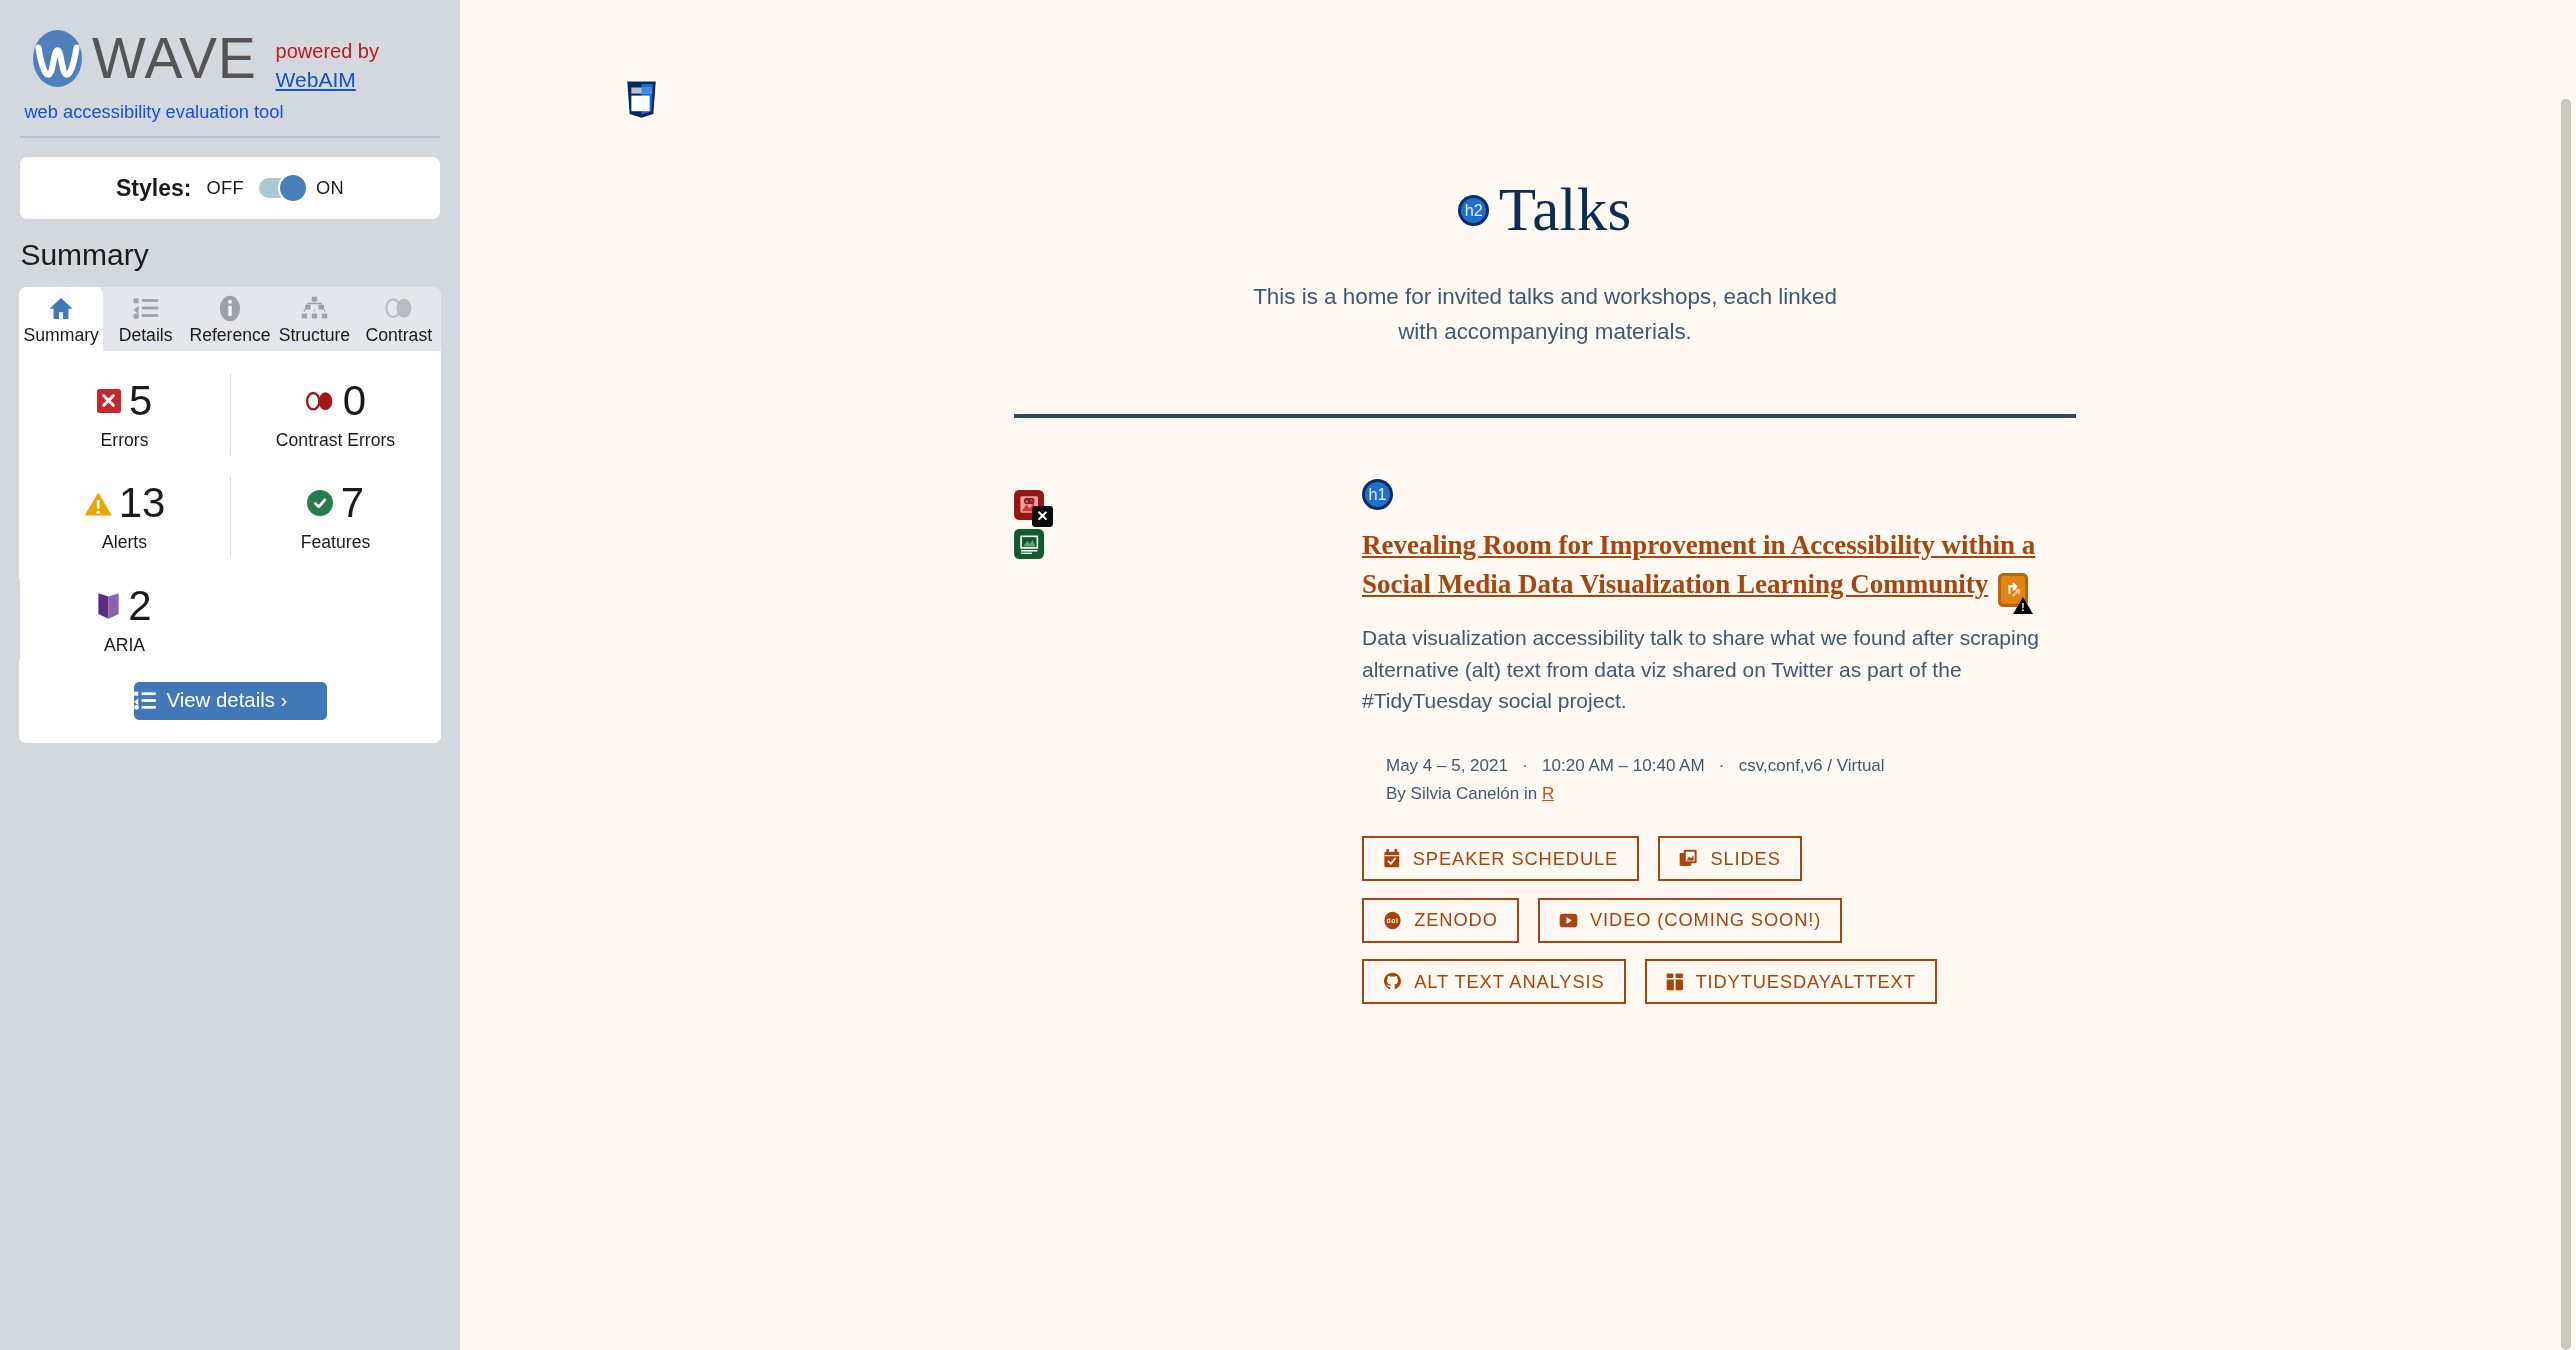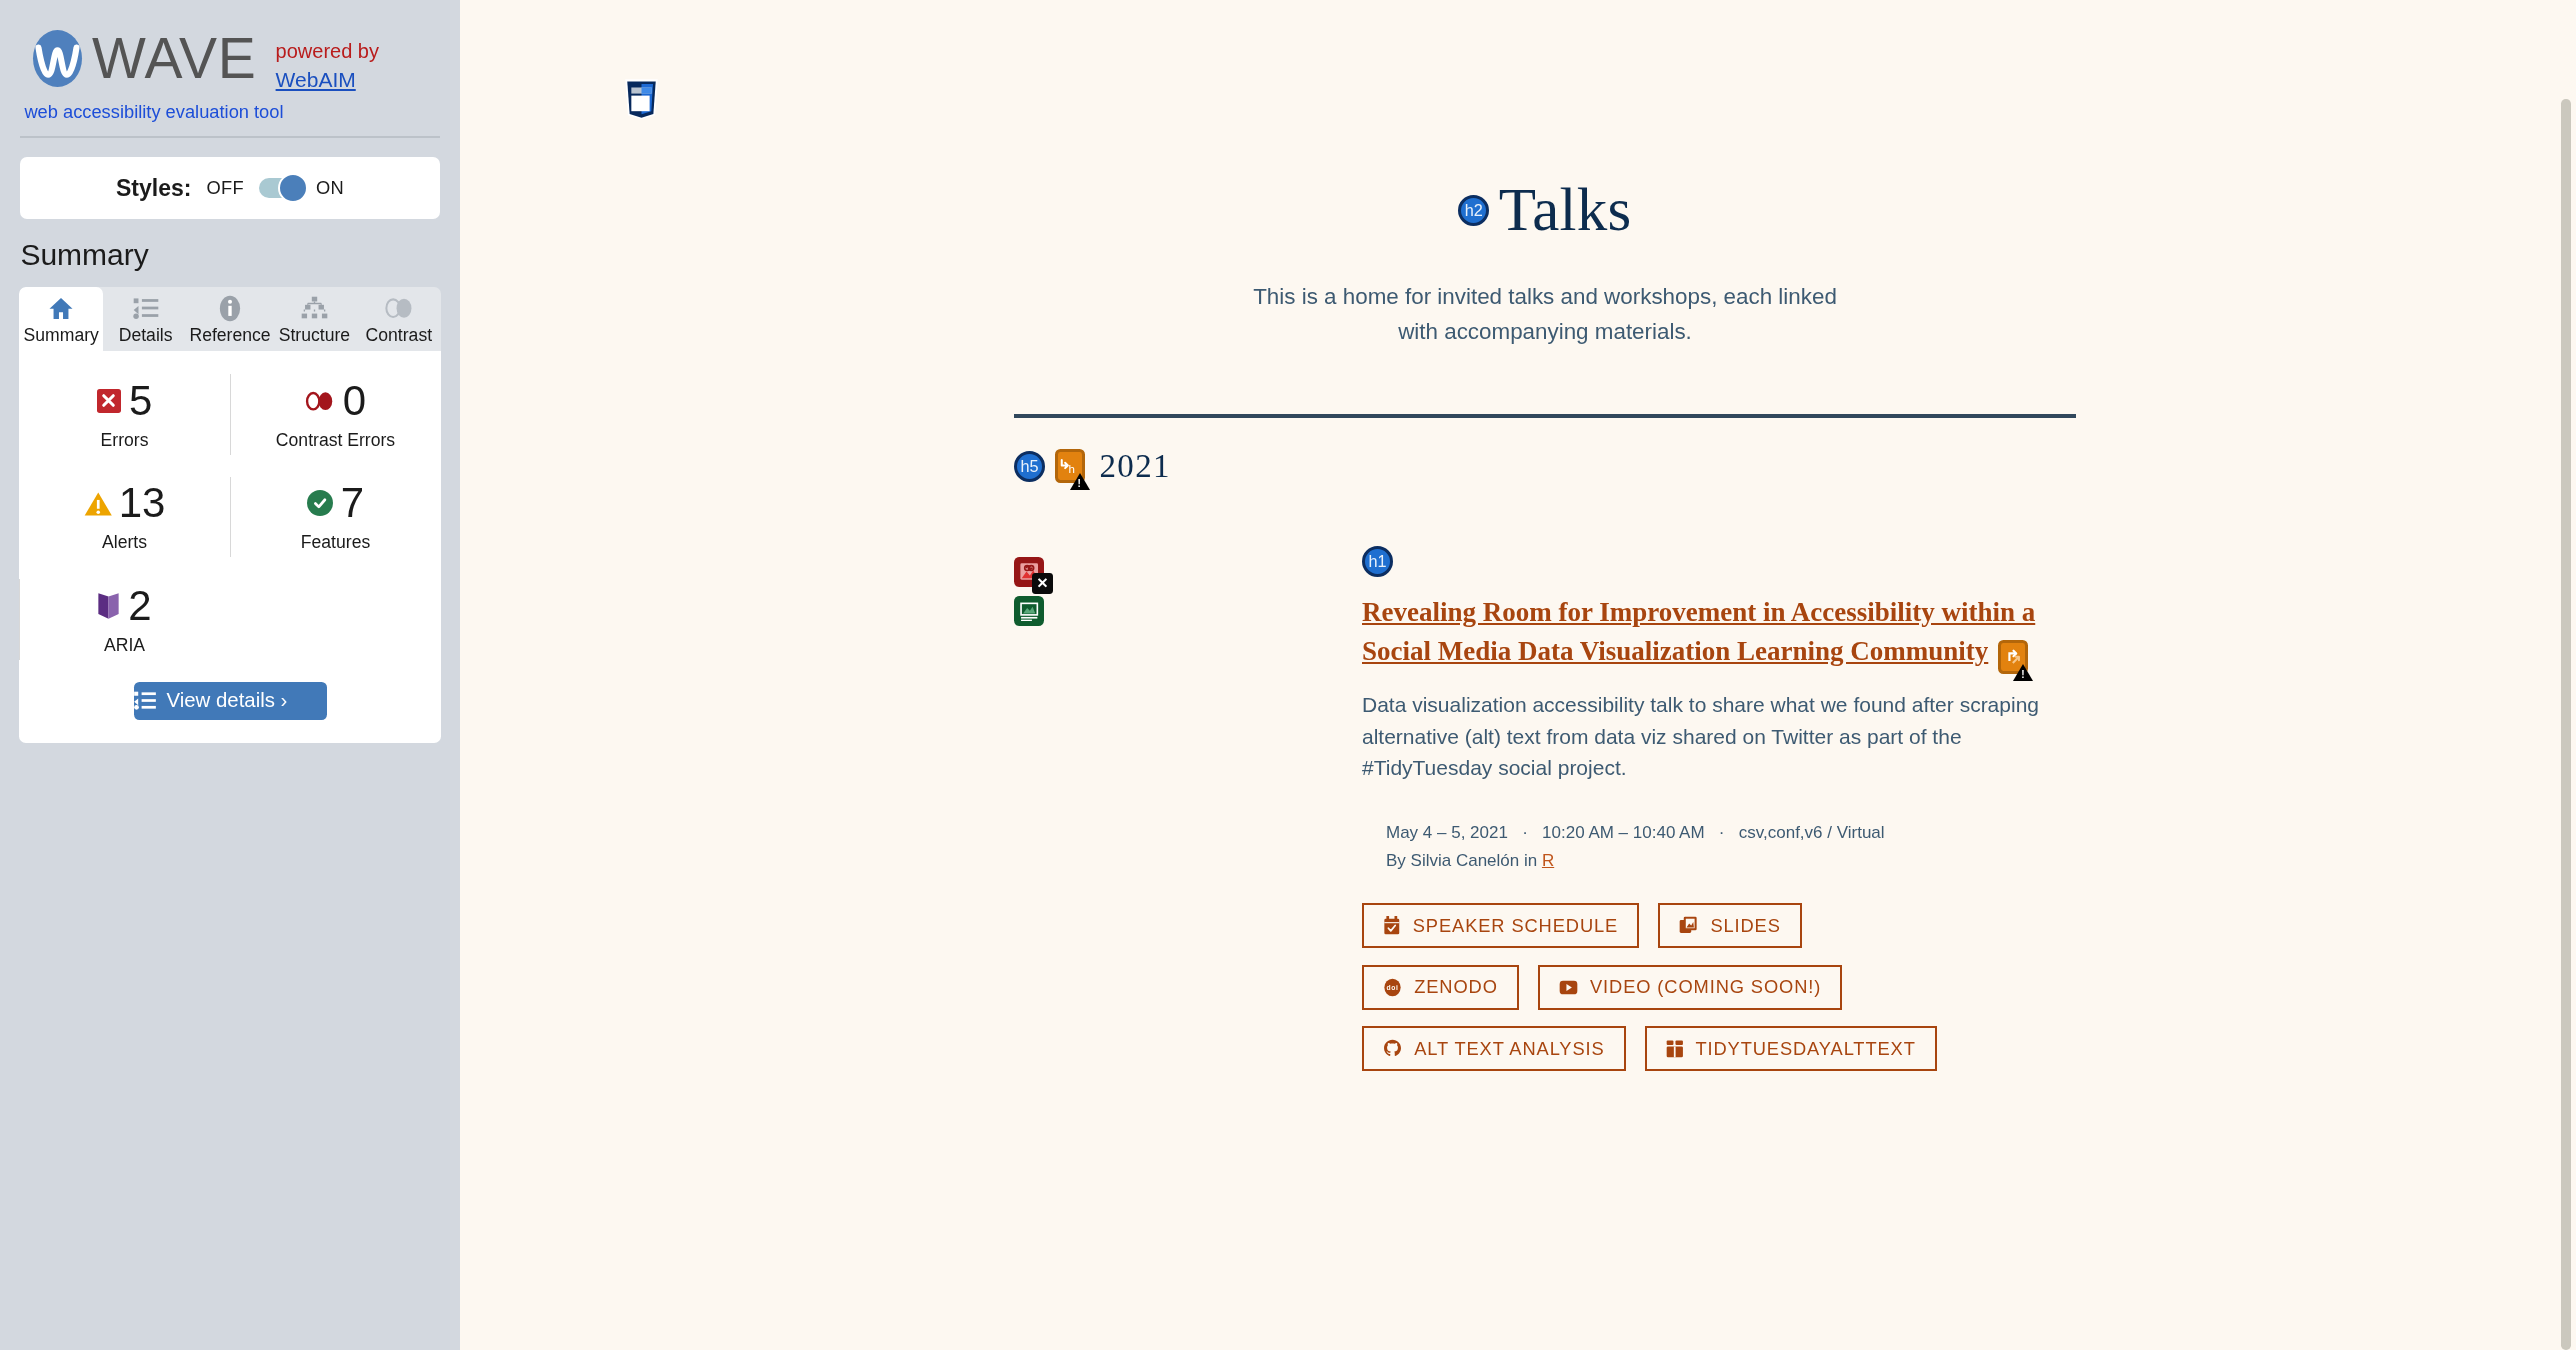--- a/index.html
+++ b/index.html
@@ -463,33 +463,20 @@
       <h2>Talks</h2>
     </div>
 
     <div class="page-intro">
       <div>This is a home for invited talks and workshops, each linked</div>
       <div>with accompanying materials.</div>
     </div>
 
     <div class="section-rule"></div>
 
-    <div class="year-row">
-      <div class="wbadge-h">
-          <span>h5</span>
-        </div>
-      <div class="wbadge-sq">
-        <svg width="20.4" height="17.6" viewBox="0 0 30 26">
-          <path d="M4 3 L4 11 L13 11 M13 11 L9 7 M13 11 L9 15" stroke="#fff" stroke-width="3" fill="none" stroke-linecap="round" stroke-linejoin="round"></path>
-          <text x="14" y="22" font-size="17" fill="#fff" font-family="Liberation Sans, sans-serif">h</text>
-        </svg>
-        <div class="warn-tri"></div>
-      </div>
-      <div class="year-label">2021</div>
-    </div>
 
     <div class="talk-row">
 
       <div class="talk-media">
         <div class="media-icons">
           <div class="wbadge-err">
             <svg width="20.4" height="19" viewBox="0 0 30 28">
               <rect x="2" y="2" width="26" height="24" rx="2" fill="#eba0a0"></rect>
               <path d="M4 24 L11 14 L16 20 L21 12 L27 24 Z" fill="#e03131"></path>
               <path d="M11 8 a4 4 0 0 1 5 -1 M14 10 a4 4 0 0 0 5 -1" stroke="#961616" stroke-width="2.6" fill="none" stroke-linecap="round"></path>

